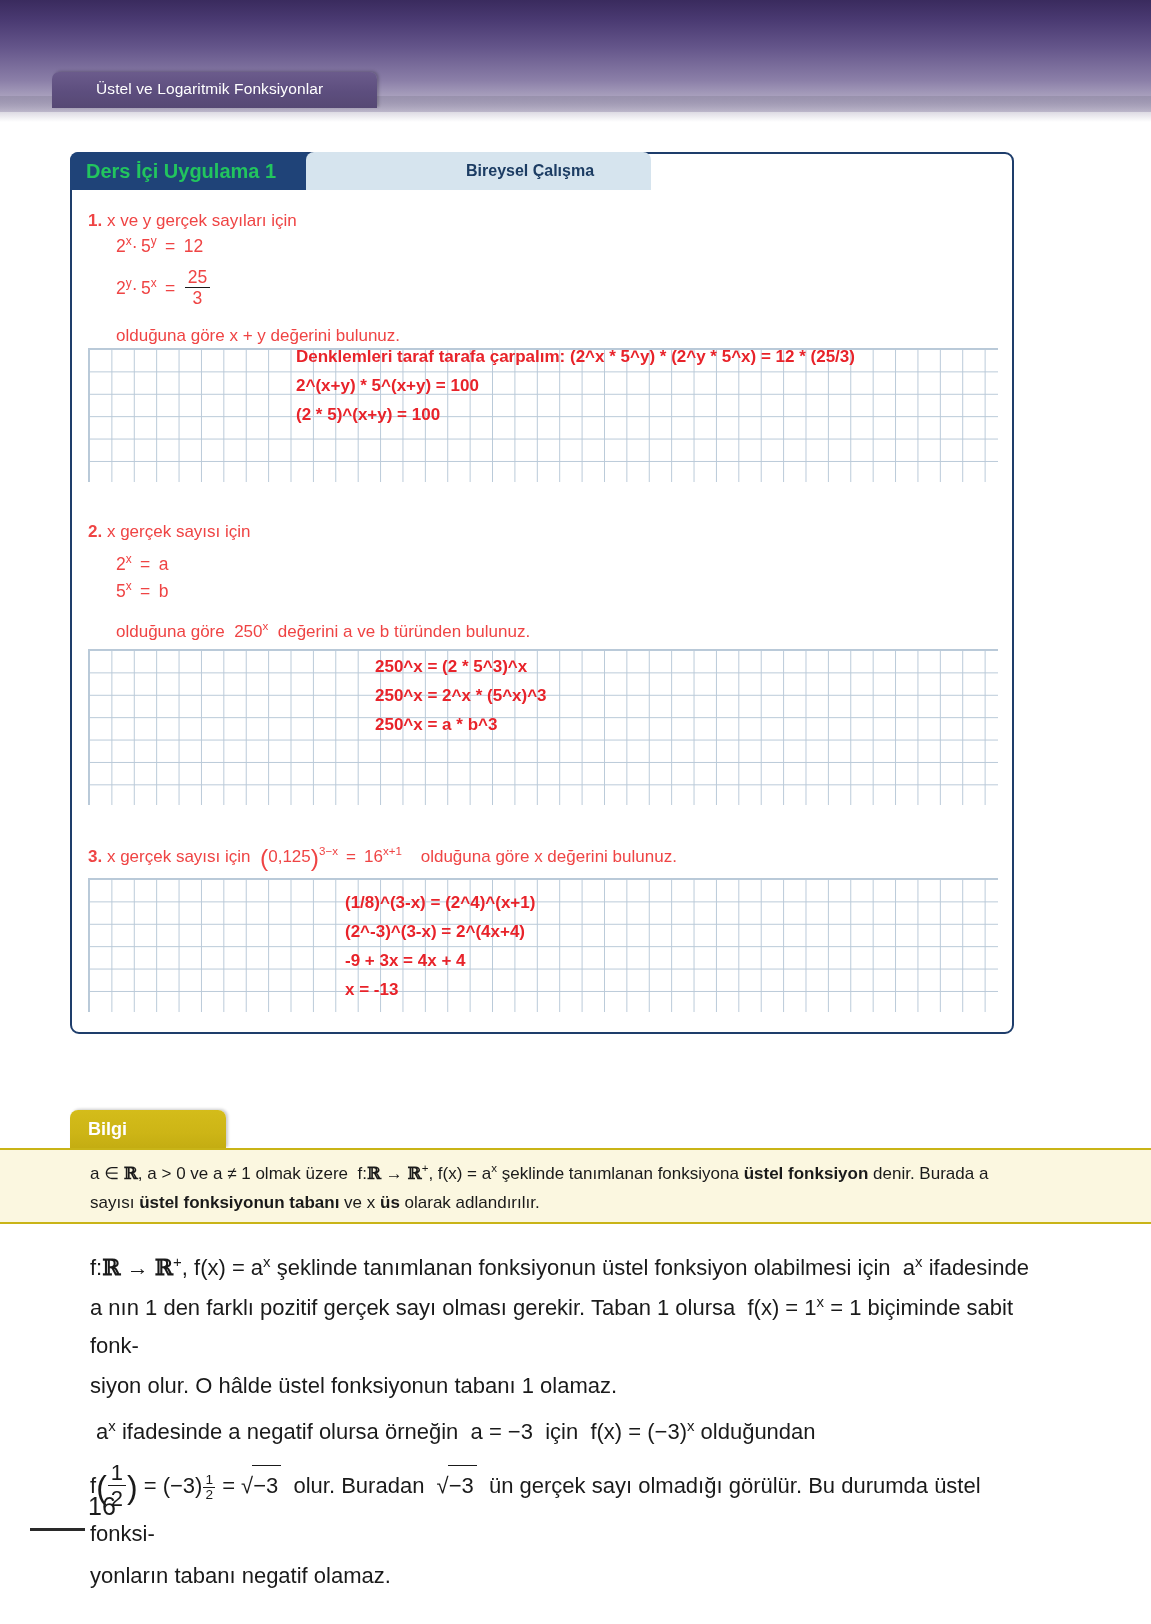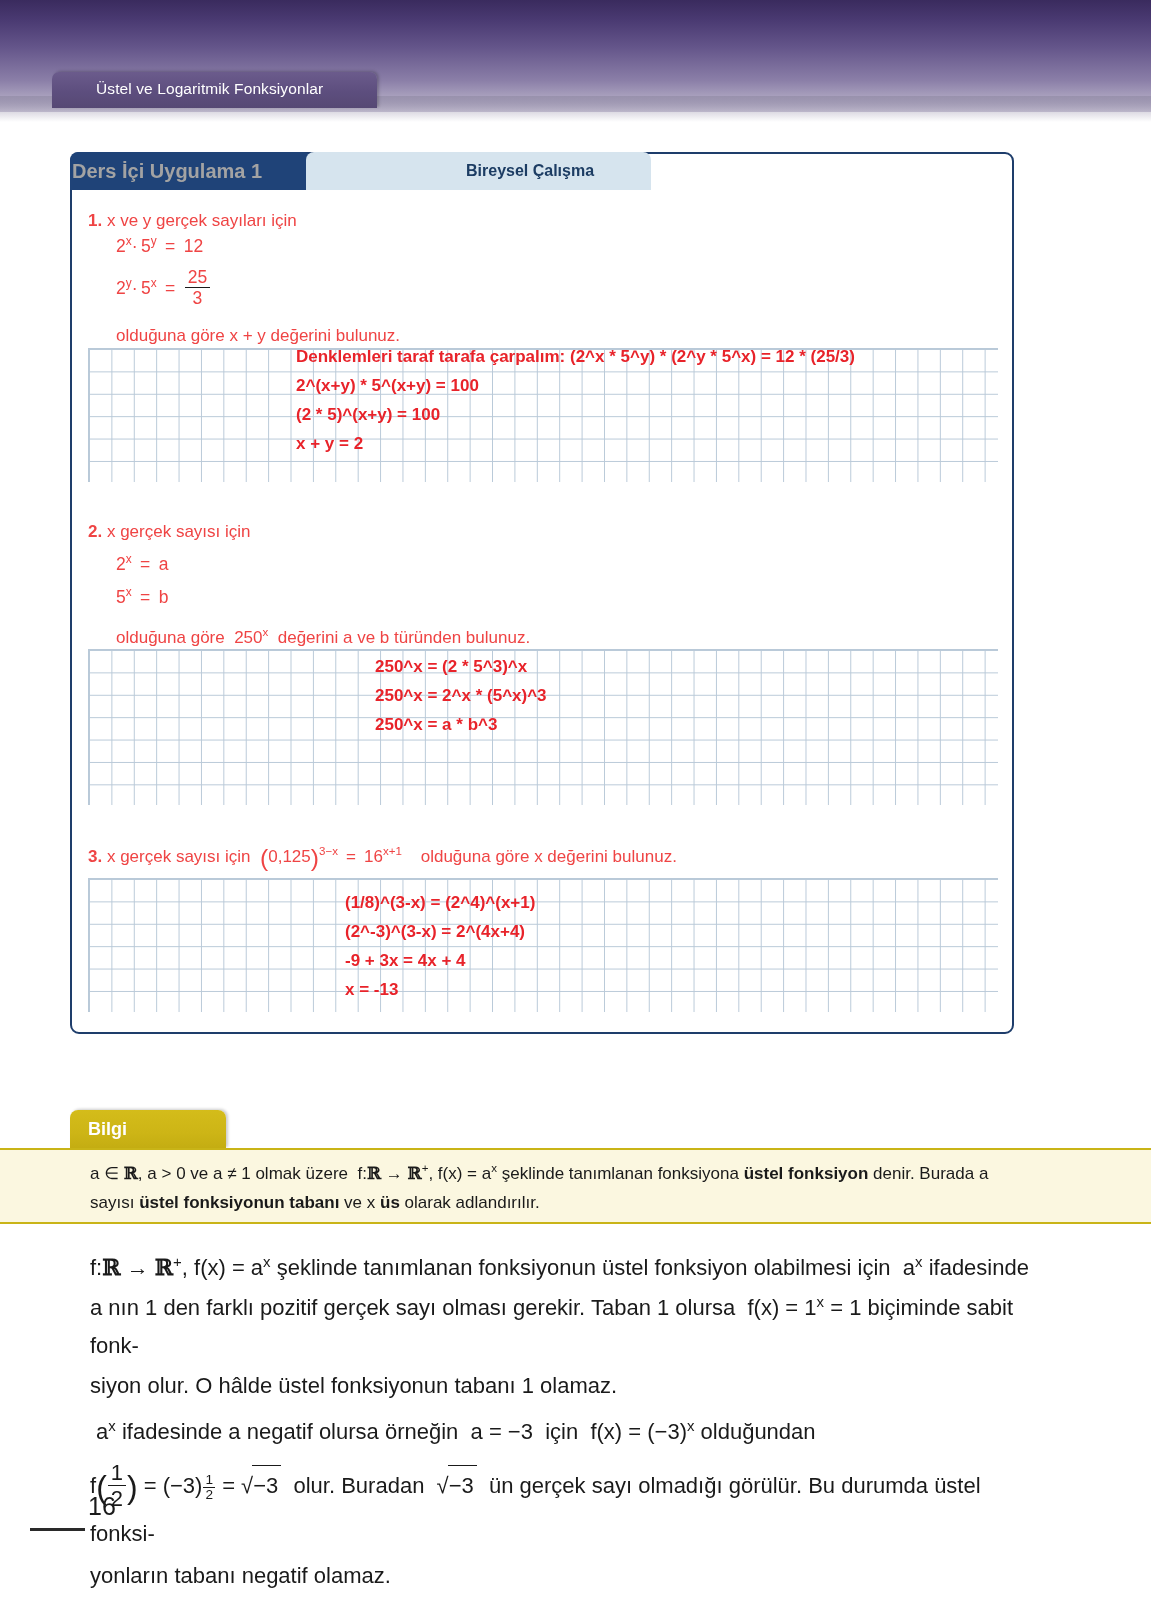--- a/index.html
+++ b/index.html
@@ -83,25 +83,25 @@
     left: 0; top: 0;
     width: 242px;
     height: 38px;
     background: #1f4378;
     border-top-left-radius: 8px;
     border-top-right-radius: 8px;
     box-sizing: border-box;
   }
   .tab-primary-label {
     position: absolute;
-    left: 2px;
+    left: 16px;
     top: 8px;
     font-size: 20px;
     font-weight: bold;
-    color: #a3a3a3;
+    color: #22c55e;
     white-space: nowrap;
   }
   .tab-secondary {
     position: absolute;
     left: 236px; top: 0;
     width: 345px;
     height: 38px;
     background: #d6e4ee;
     border-top-left-radius: 8px;
     border-top-right-radius: 8px;
@@ -306,28 +306,27 @@
     <span class="frac"><span class="num-part">25</span><span class="den-part">3</span></span>
   </span>
   <span class="indent" style="margin-top:16px; display:block;">olduğuna göre  x + y  değerini bulunuz.</span>
 </div>
 
 <div class="gridbox" style="left:88px; top:348px; width:910px; height:134px;"></div>
 <div class="answer" style="left:296px; top:342px;">
   <div>Denklemleri taraf tarafa çarpalım: (2^x * 5^y) * (2^y * 5^x) = 12 * (25/3)</div>
   <div>2^(x+y) * 5^(x+y) = 100</div>
   <div>(2 * 5)^(x+y) = 100</div>
-  <div>x + y = 2</div>
 </div>
 
 <div class="problem" style="left:88px; top:520px; width:620px;">
   <span class="num">2.</span>
   <span>x gerçek sayısı için</span>
   <span class="mathline" style="margin-top:7px;">2<sup>x</sup>  =  a</span>
-  <span class="mathline" style="margin-top:7px;">5<sup>x</sup>  =  b</span>
+  <span class="mathline" style="margin-top:1px;">5<sup>x</sup>  =  b</span>
   <span class="indent" style="margin-top:15px; display:block;">olduğuna göre&nbsp; 250<sup>x</sup>&nbsp; değerini a ve b türünden bulunuz.</span>
 </div>
 
 <div class="gridbox" style="left:88px; top:649px; width:910px; height:156px;"></div>
 <div class="answer" style="left:375px; top:652px;">
   <div>250^x = (2 * 5^3)^x</div>
   <div>250^x = 2^x * (5^x)^3</div>
   <div>250^x = a * b^3</div>
 </div>
 

